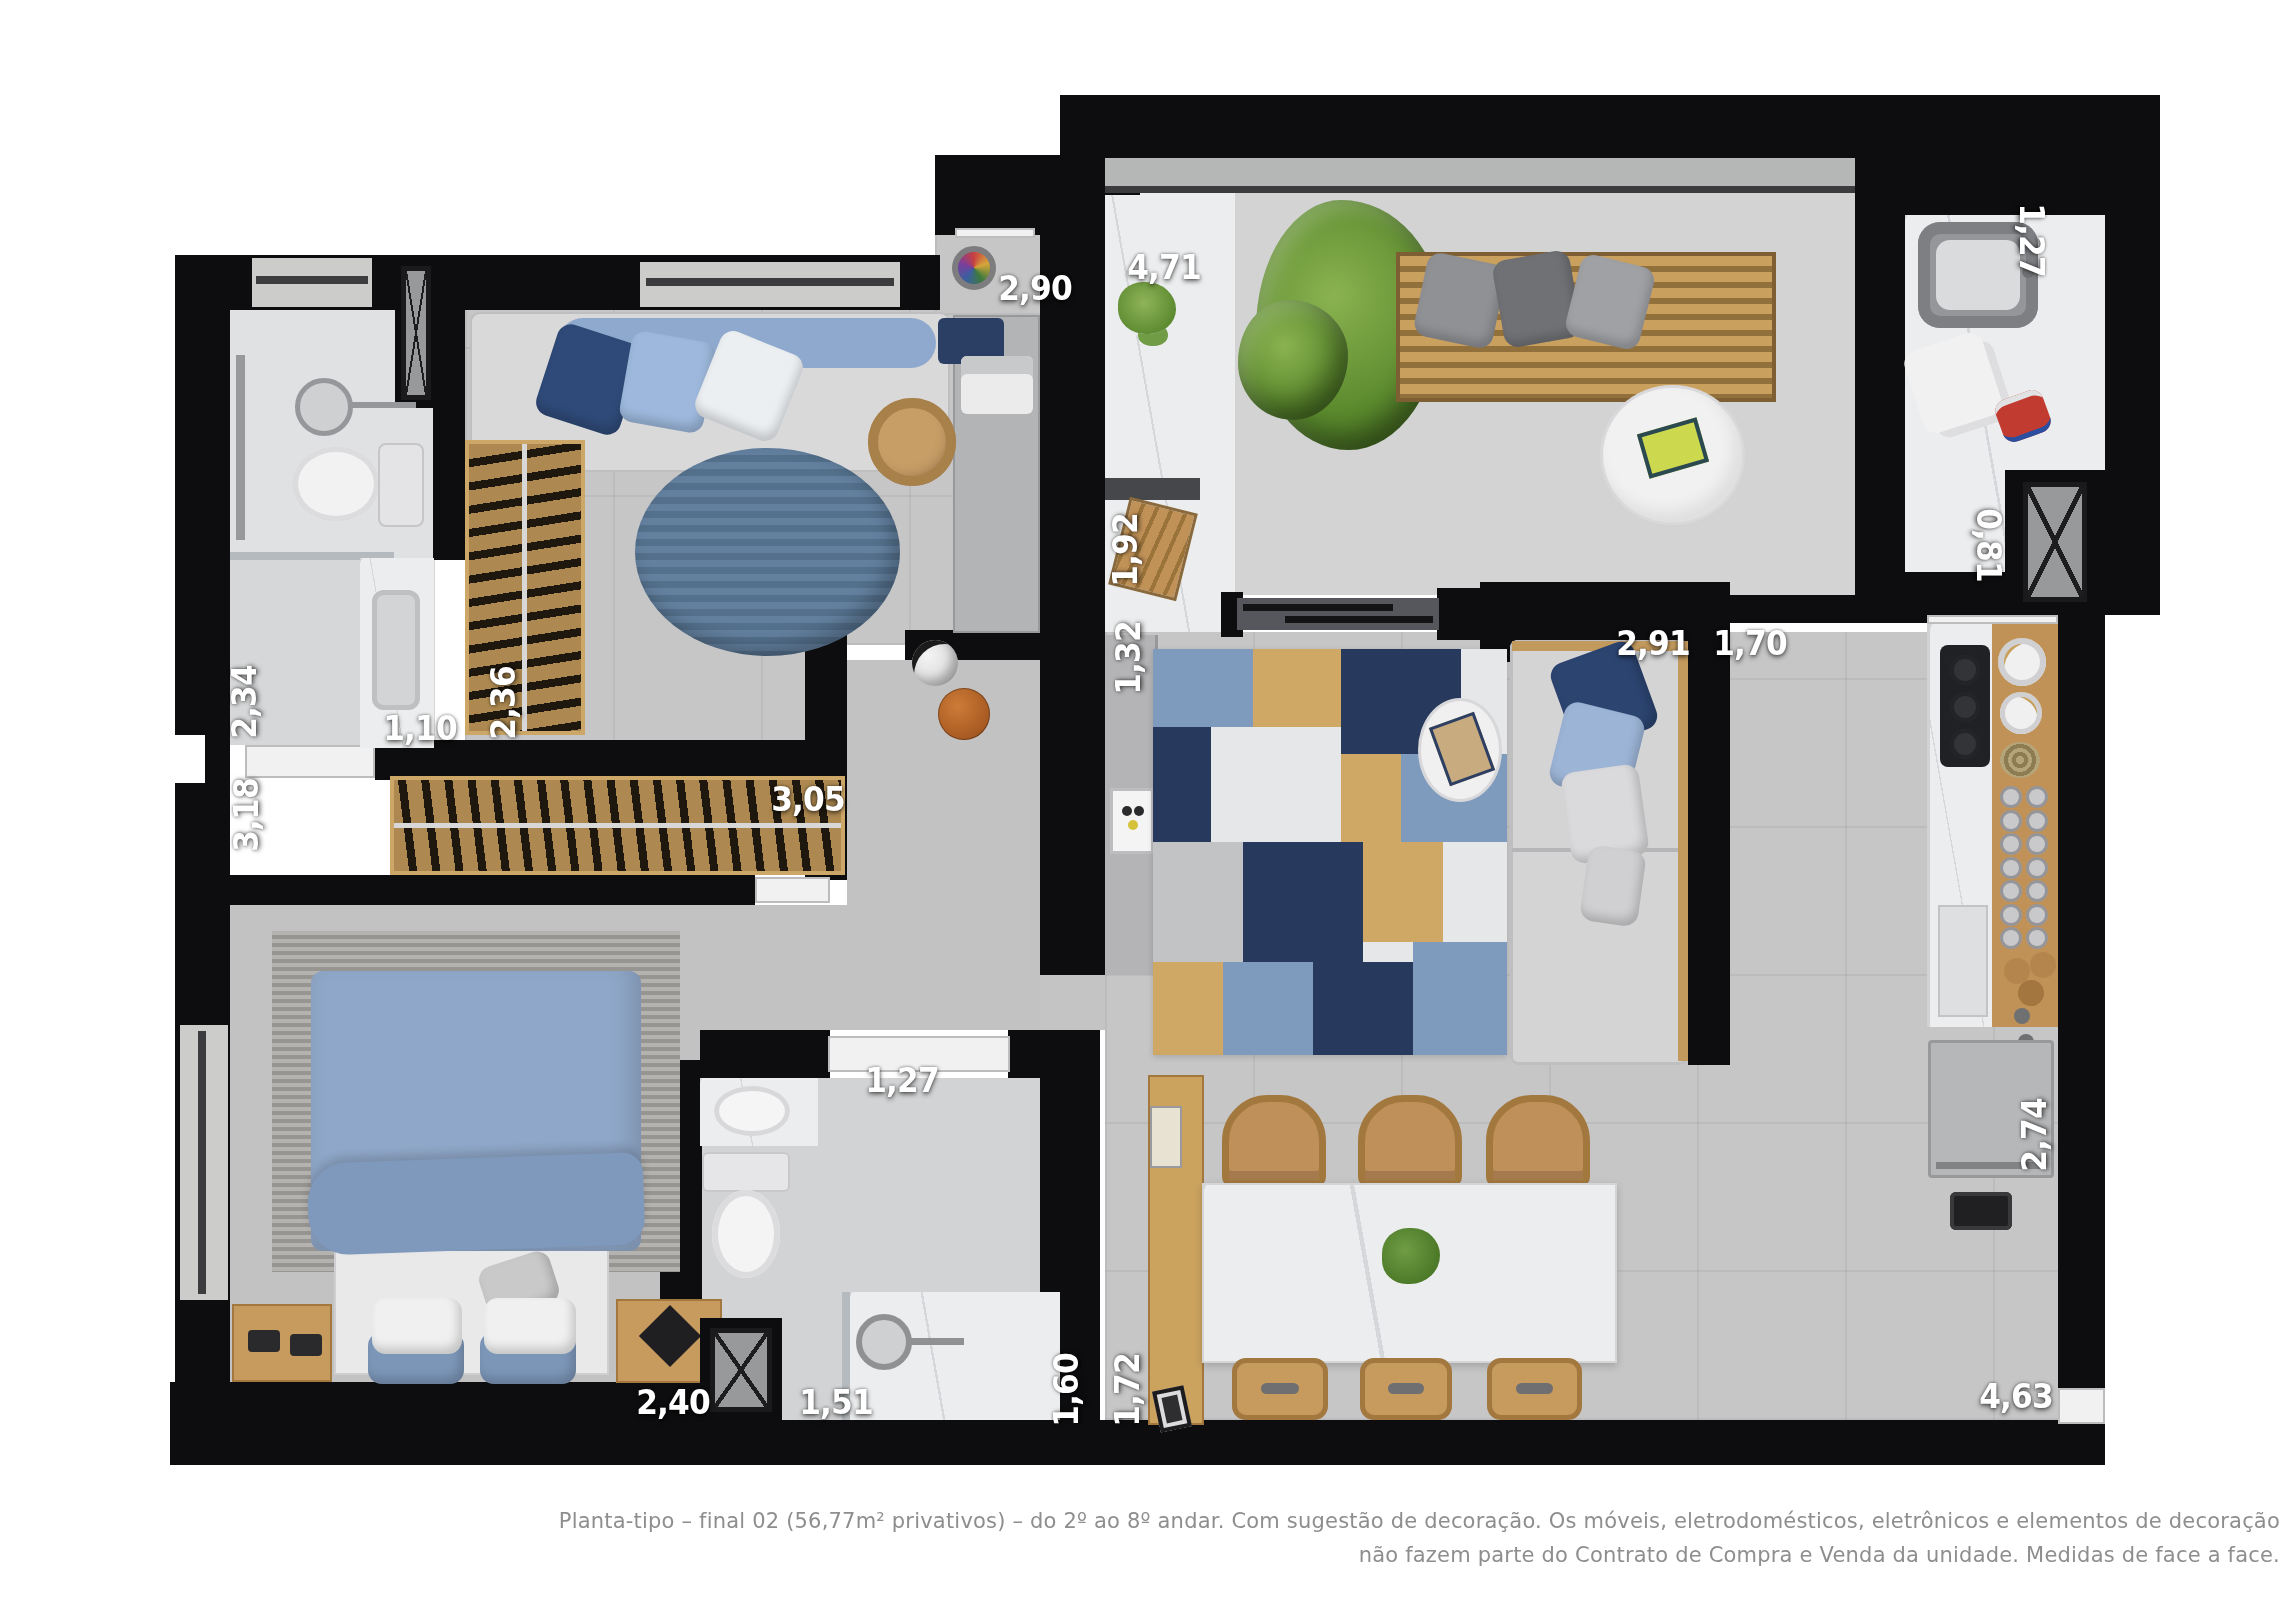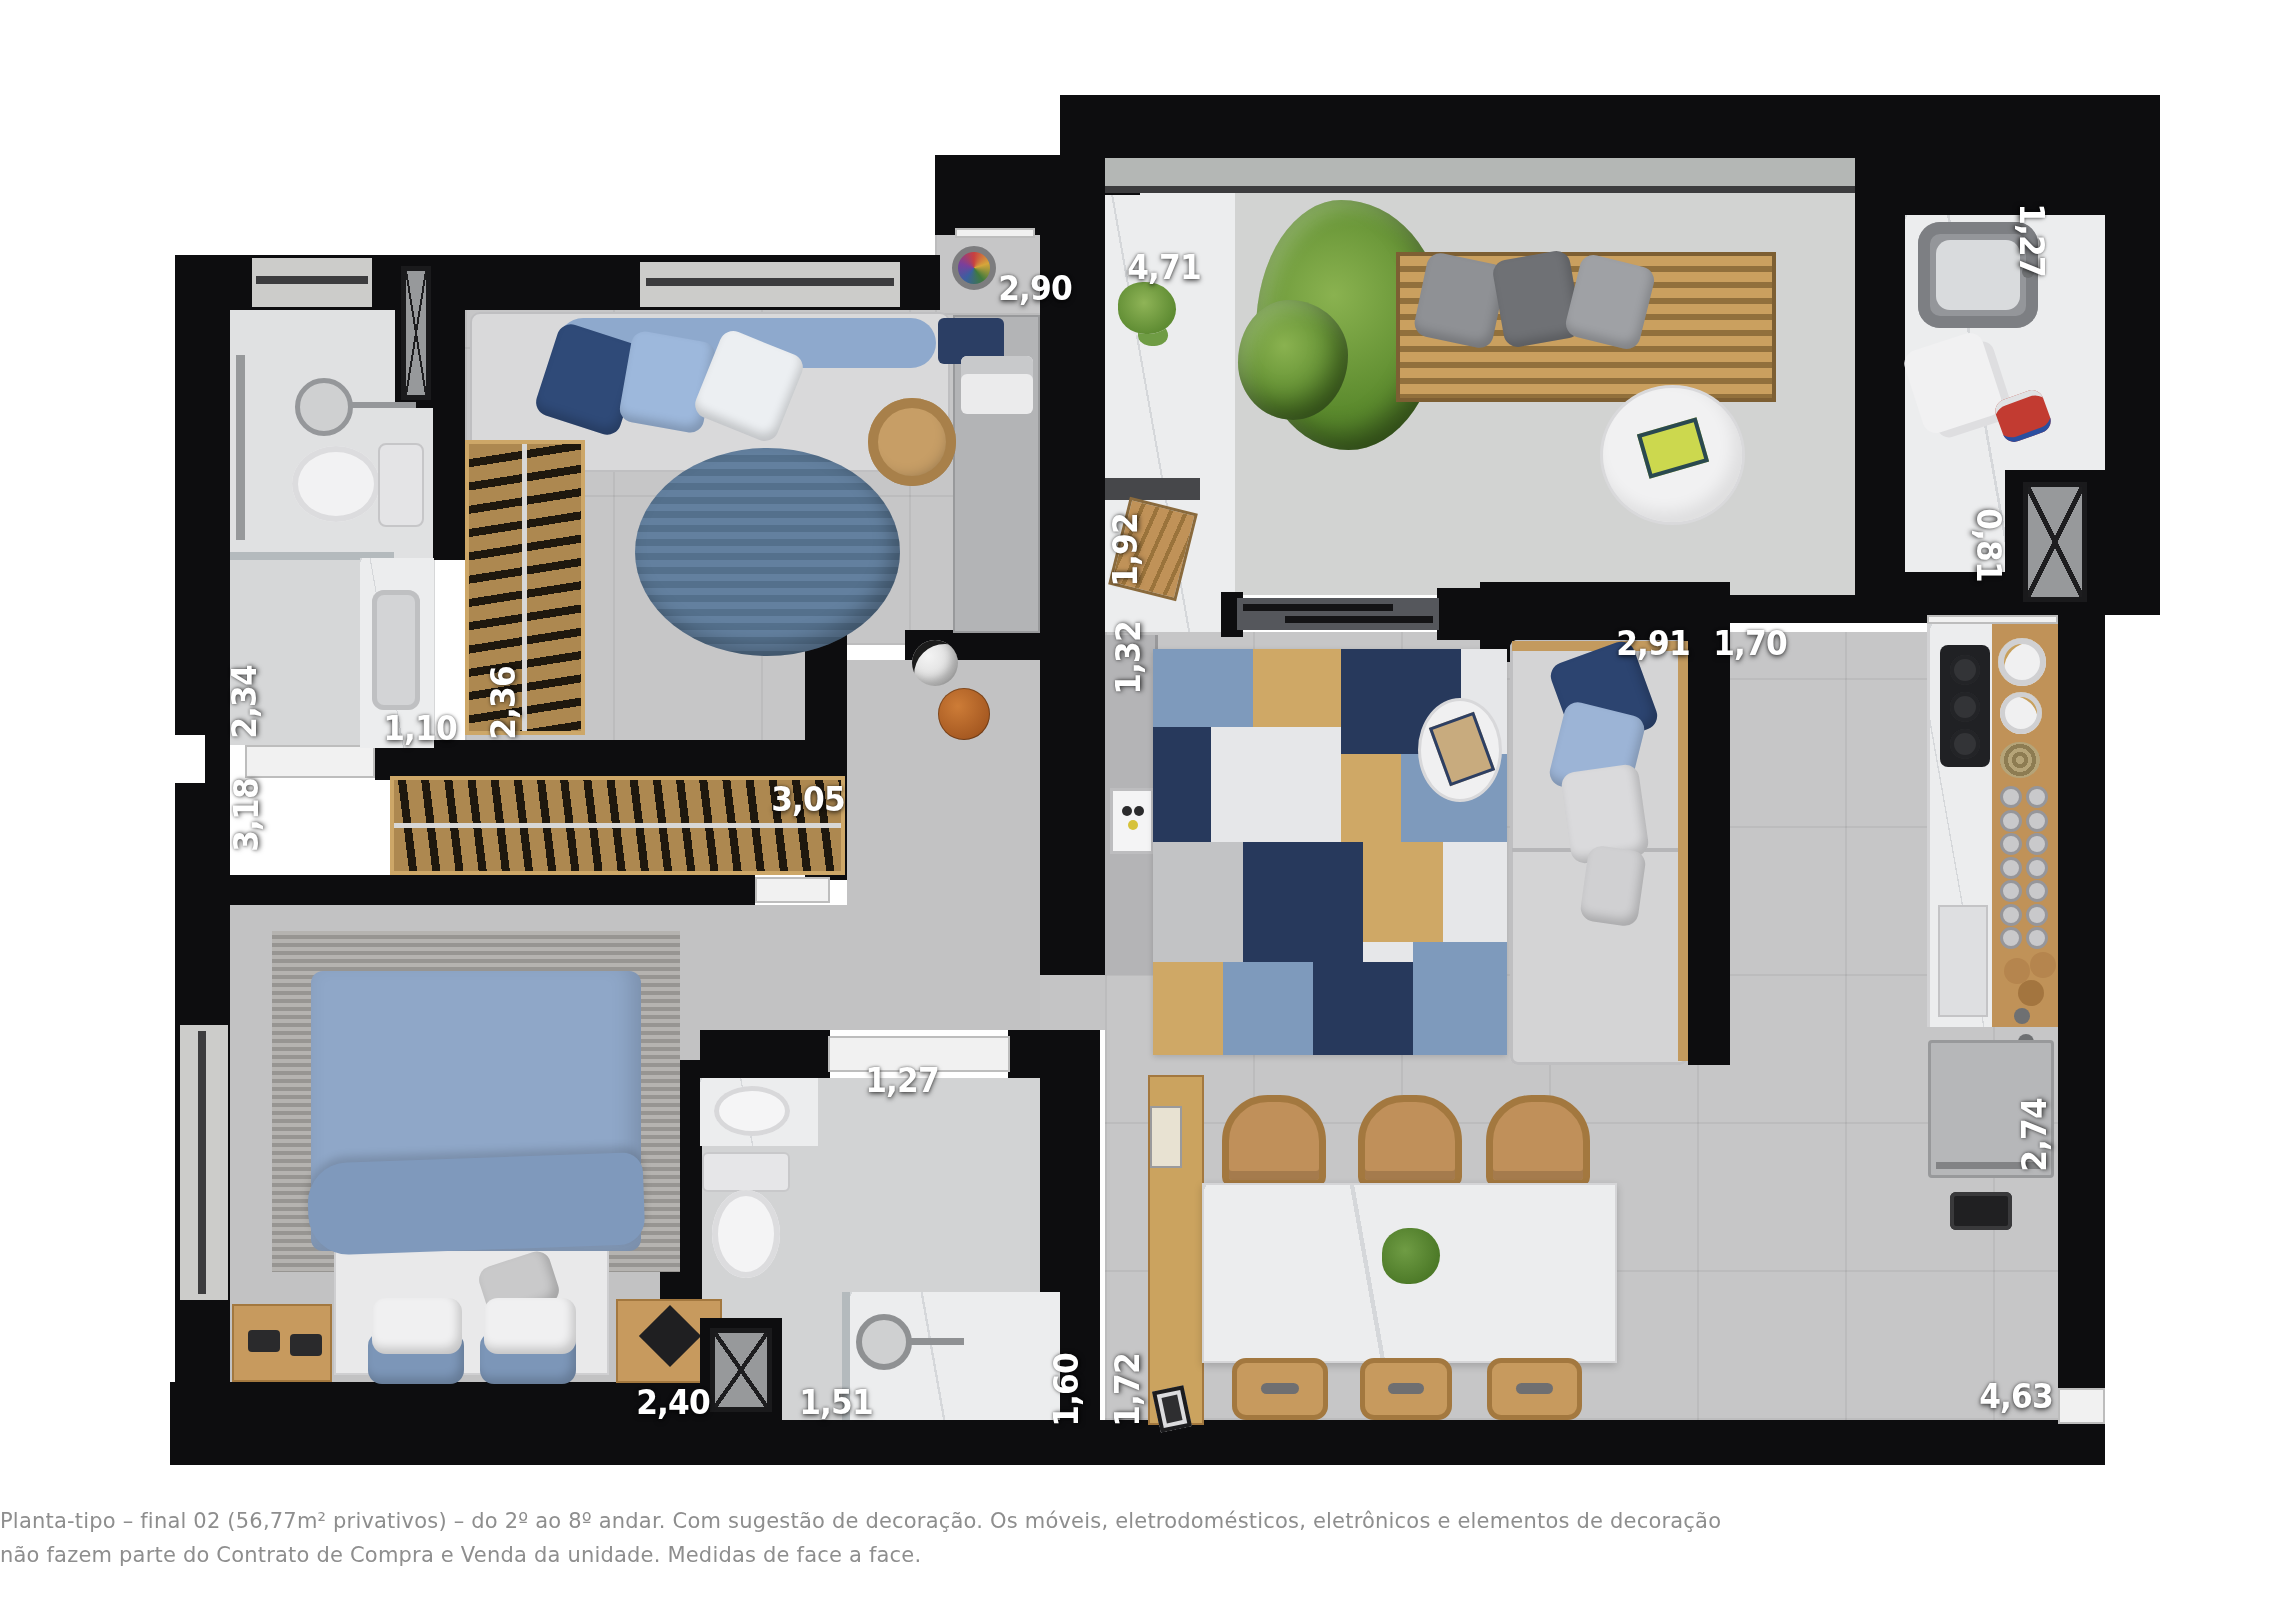--- a/index.html
+++ b/index.html
@@ -27,21 +27,21 @@
   .clothes-v{position:absolute;background:
     repeating-linear-gradient(171deg, rgba(25,18,8,0) 0 15px, rgba(18,14,8,.92) 15px 23px), #ad8850;
     border:4px solid #cda768;box-sizing:border-box;}
   .clothes-v::before{content:"";position:absolute;top:0;bottom:0;left:47%;width:5px;background:#d8d8d8;}
   .pillow{position:absolute;border-radius:14px;box-shadow:inset -4px -6px 10px rgba(0,0,0,.18);}
   .dim{position:absolute;transform:translate(-50%,-50%) scaleX(.92);
     font-weight:700;font-size:34px;line-height:1;color:#ffffff;letter-spacing:-1px;white-space:nowrap;
     text-shadow:0 2px 5px rgba(0,0,0,.6), 0 0 3px rgba(0,0,0,.45);}
   .dim.v{transform:translate(-50%,-50%) rotate(-90deg) scaleX(.92);}
   .dim.vr{transform:translate(-50%,-50%) rotate(90deg) scaleX(.92);}
-  .caption{position:absolute;left:0;width:2280px;text-align:left;color:#8e8e8e;
+  .caption{position:absolute;left:0;width:2280px;text-align:right;color:#8e8e8e;
     font-size:21px;line-height:34px;letter-spacing:.2px;}
   .chair{position:absolute;background:#c0905a;border:7px solid #a3783f;border-radius:46px 46px 10px 10px;
     box-sizing:border-box;box-shadow:inset 0 -9px 0 rgba(0,0,0,.14);}
   .stool{position:absolute;background:#c79a5e;border:5px solid #a3783f;border-radius:14px;box-sizing:border-box;}
   .stool::after{content:"";position:absolute;left:28%;top:38%;width:44%;height:22%;background:#6f6f71;border-radius:6px;}
   .jar{width:22px;height:22px;border-radius:50%;background:#c9c9cb;border:3px solid #96969a;box-sizing:border-box;}
   .plantblob{position:absolute;background:radial-gradient(circle at 42% 38%, #8ab250, #5b8a2d 62%, #3f6b1f);
     border-radius:46% 54% 50% 50% / 52% 46% 54% 48%;
     box-shadow:inset -10px -14px 26px rgba(0,0,0,.4), inset 8px 10px 18px rgba(255,255,255,.22);}
 </style>

